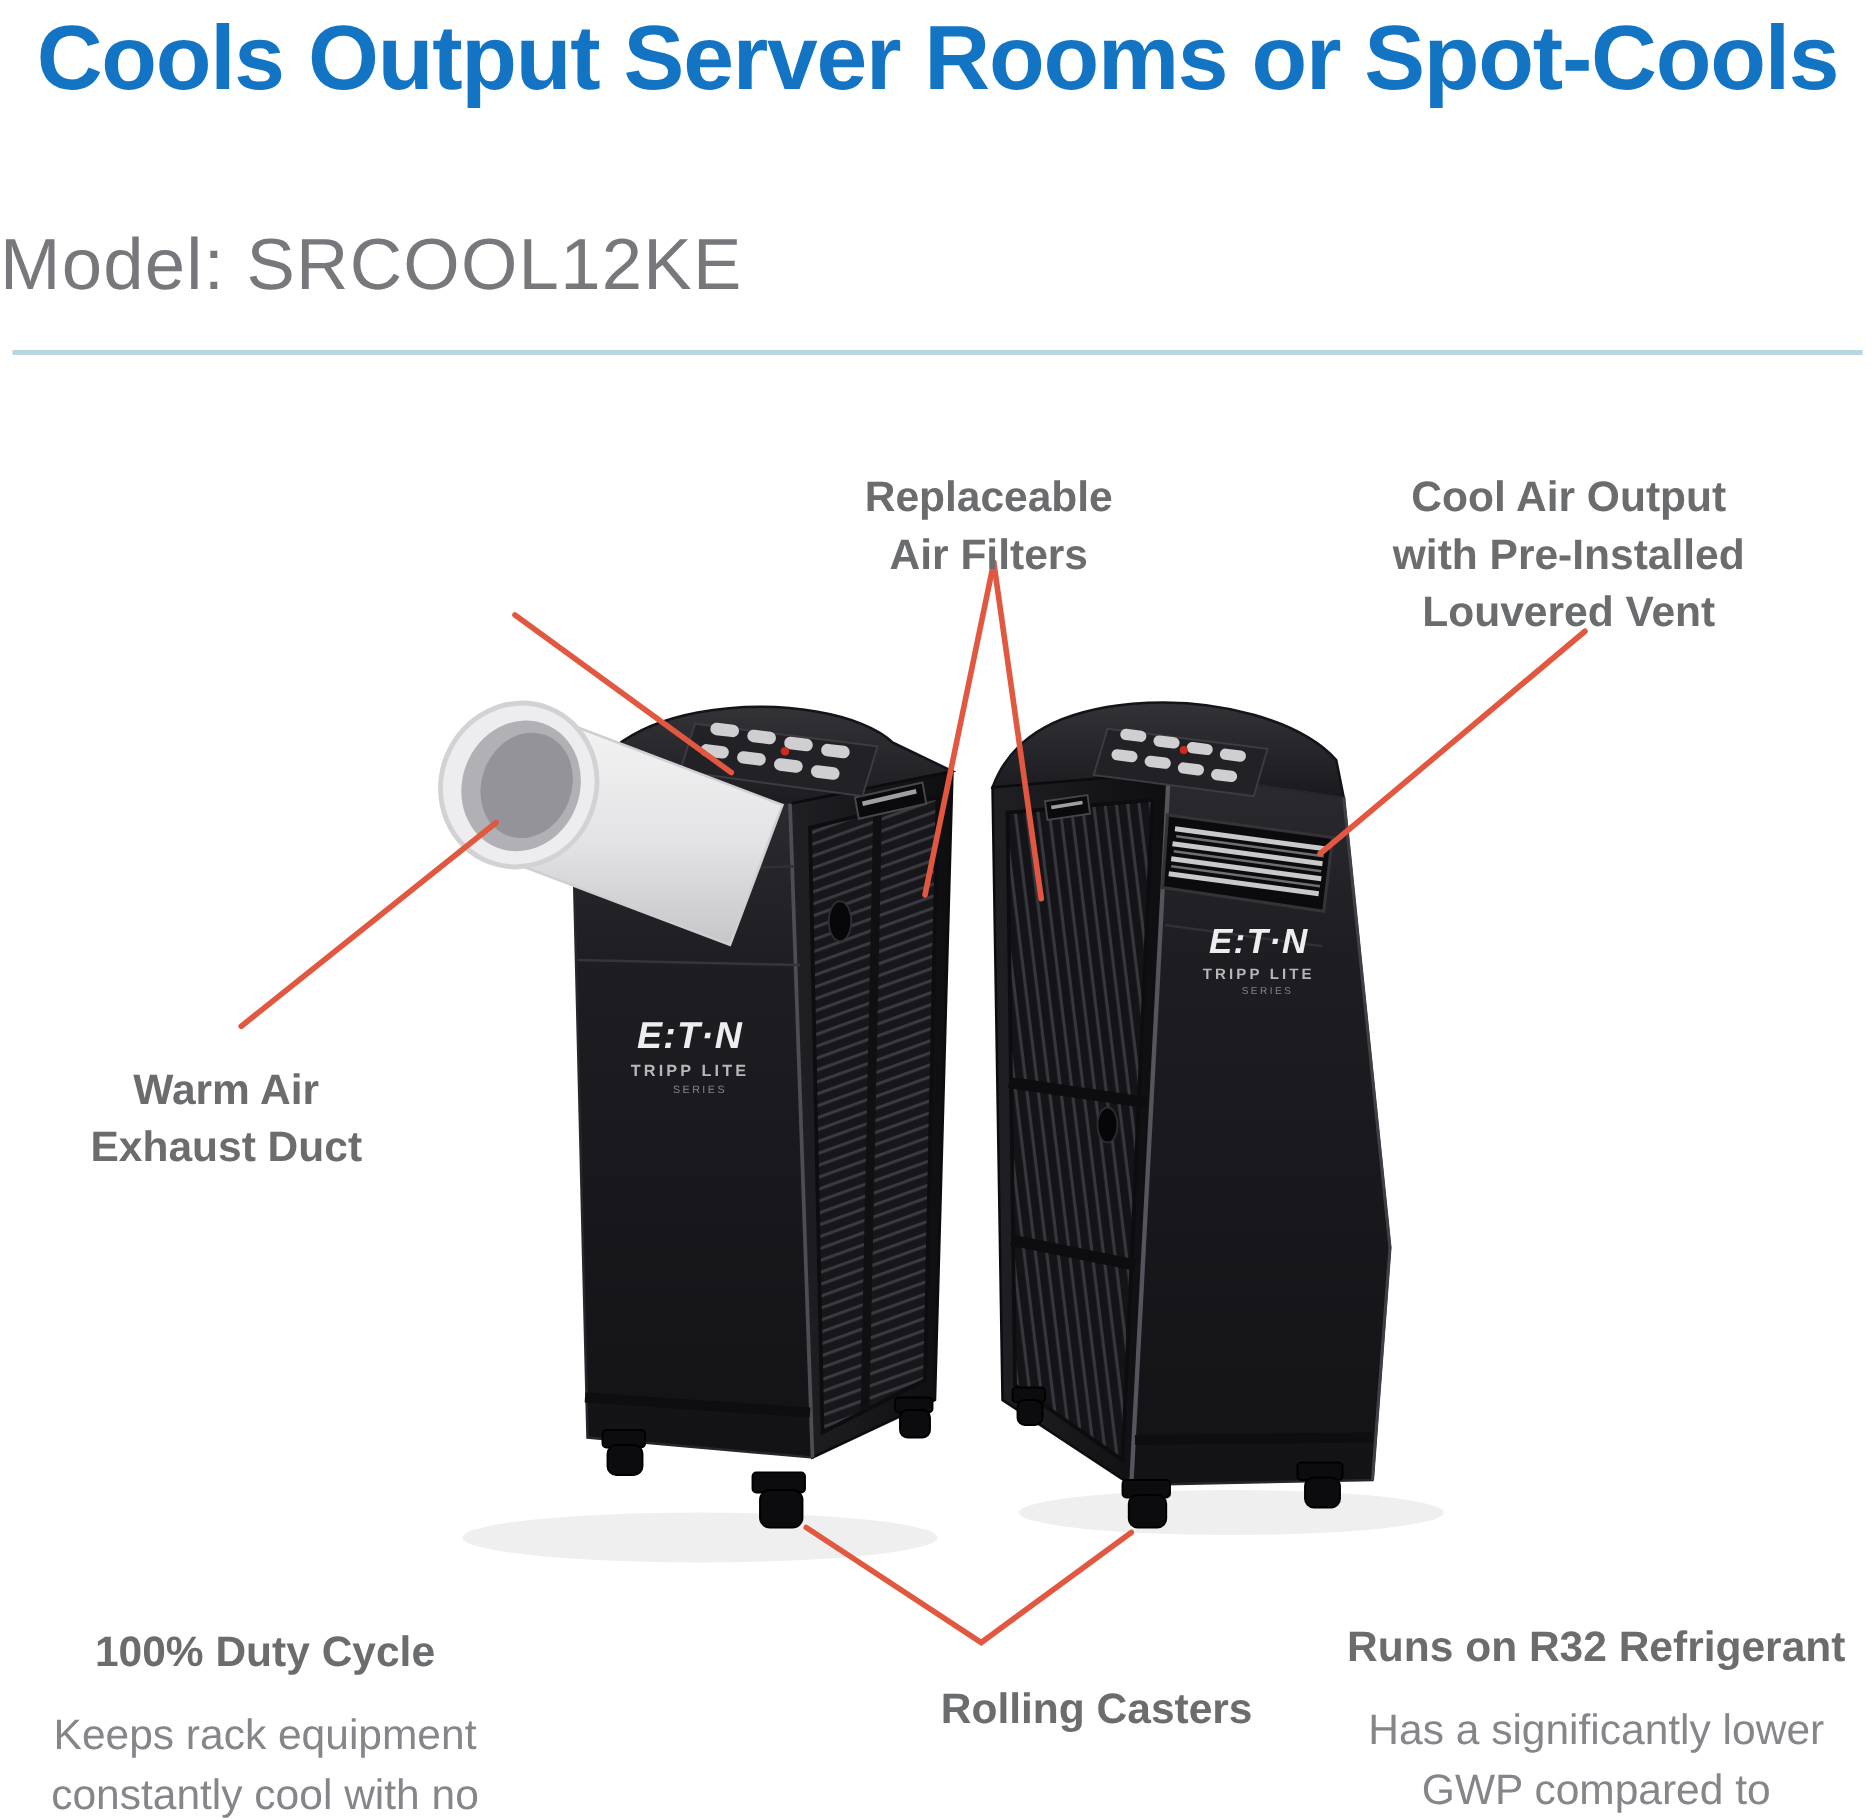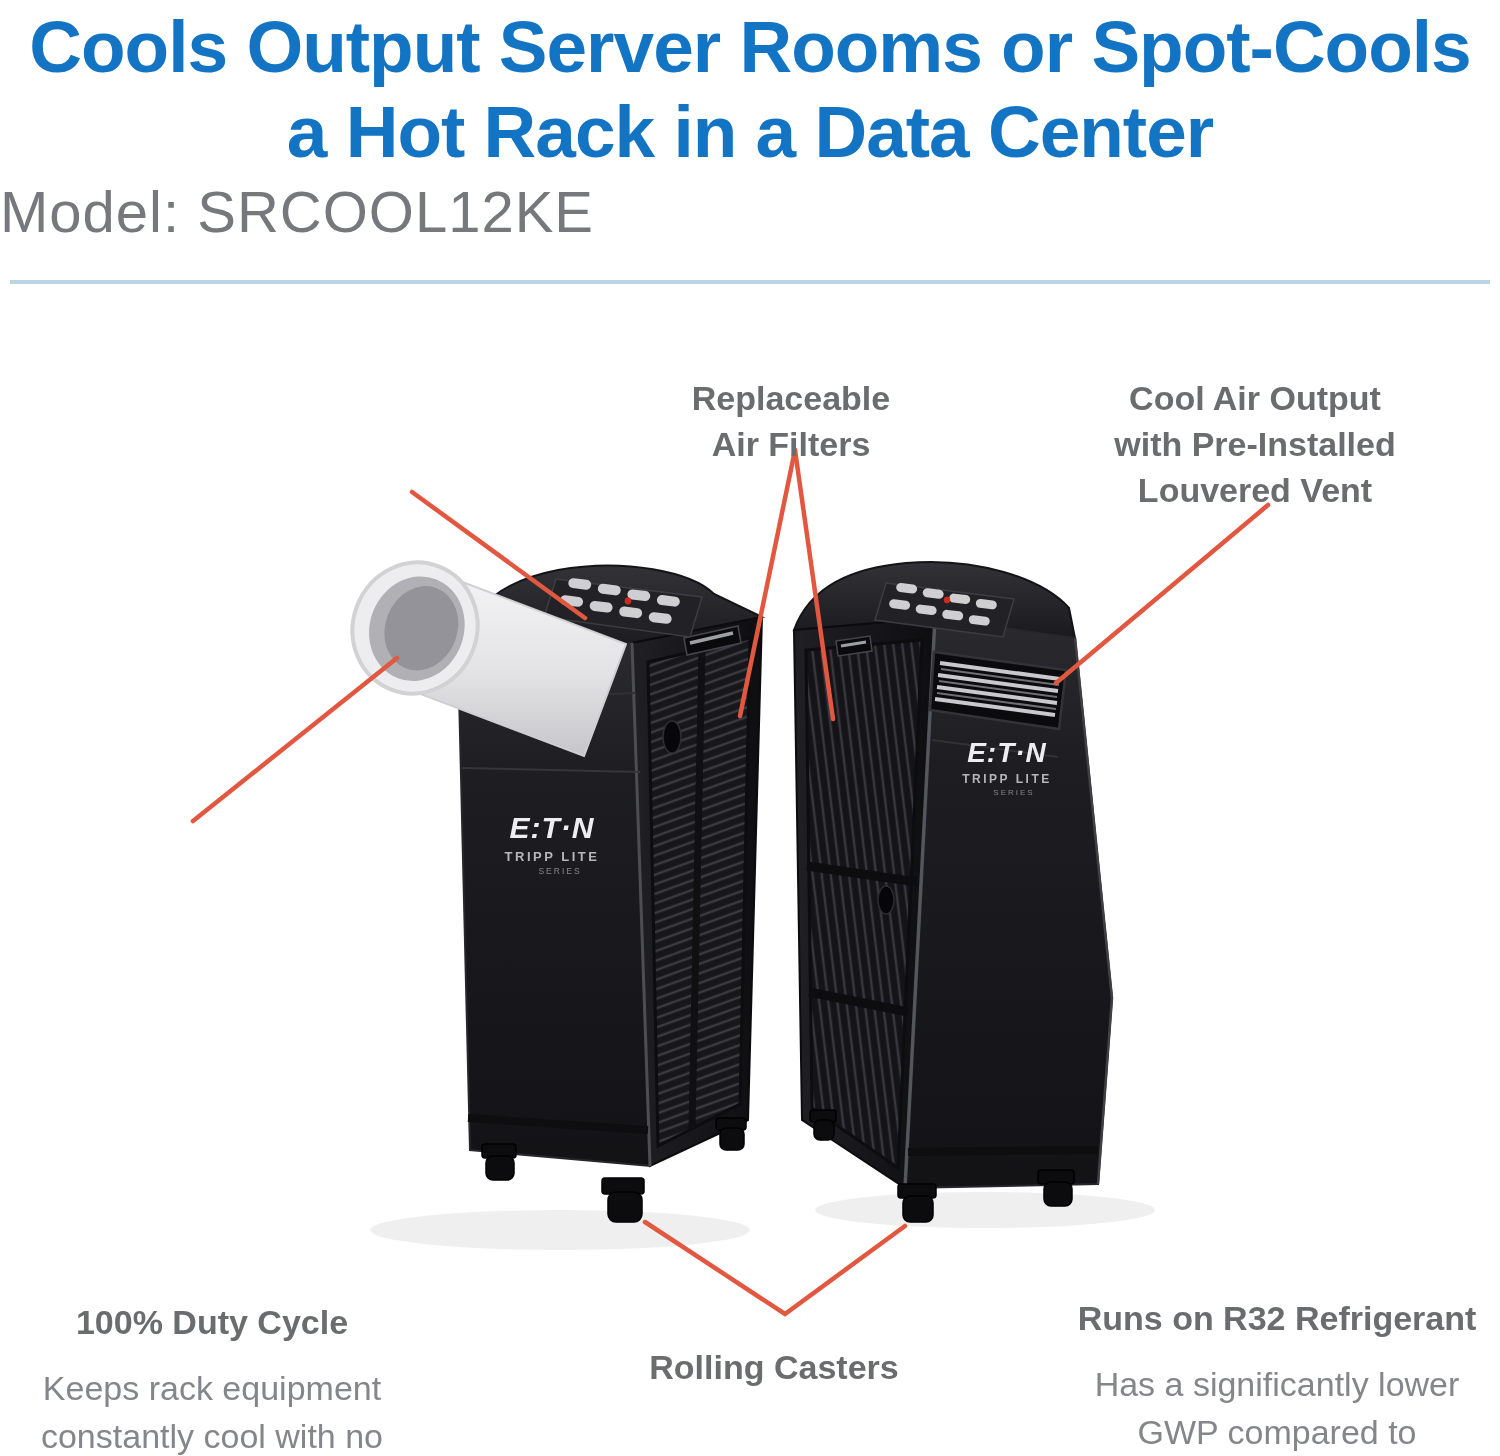--- a/index.html
+++ b/index.html
@@ -14,33 +14,32 @@
   
   .callout{position:absolute;transform:translateX(-50%);text-align:center;white-space:pre-line;}
   .callout .lbl{color:#6b6c6e;font-weight:bold;font-size:34px;line-height:46px;white-space:pre-line;}
   .callout .body{color:#85868a;font-weight:normal;font-size:34px;line-height:48px;white-space:pre-line;}
   #co-control{left:265px;top:355px;width:460px;}
   #co-filters{left:791px;top:357px;width:400px;}
   #co-coolair{left:1255px;top:357px;width:440px;}
   #co-warmair{left:181px;top:831px;width:340px;}
   #co-duty{left:212px;top:1280px;width:440px;}
   #co-duty .lbl{line-height:48px;}
-  #co-casters{left:774px;top:1326px;width:400px;}
+  #co-casters{left:802px;top:1326px;width:400px;text-align:right;}
   #co-r32{left:1277px;top:1276px;width:460px;}
   #co-r32 .lbl{line-height:48px;}
   svg{position:absolute;top:0;left:0;}
 </style>
 </head>
 <body>
 
 <div id="stage">
 
   <h1 class="title" style="margin:0;">
     <span>Cools Output Server Rooms or Spot-Cools</span><br>
-    <span>a Hot Rack in a Data Center</span>
   </h1>
   <div class="subtitle">Model: SRCOOL12KE</div>
   <div class="divider"></div>
 
   <svg width="1500" height="1456" viewBox="0 0 1500 1456">
     <defs>
       <linearGradient id="gFront" x1="0" y1="0" x2="0" y2="1">
         <stop offset="0" stop-color="#2a2a2f"></stop>
           <stop offset="0.25" stop-color="#1d1d22"></stop>
           <stop offset="1" stop-color="#131316"></stop>
@@ -218,20 +217,24 @@
     <div class="lbl">Cool Air Output
 with Pre-Installed
 Louvered Vent</div>
   </div>
 
   <div class="callout" id="co-filters">
     <div class="lbl">Replaceable
 Air Filters</div>
   </div>
 
+  <div class="callout" id="co-warmair">
+    <div class="lbl">Warm Air
+Exhaust Duct</div>
+  </div>
 
   <div class="callout" id="co-duty">
     <div class="lbl">100% Duty Cycle</div>
     <div class="body">Keeps rack equipment
 constantly cool with no
 costly downtime.</div>
   </div>
 
   <div class="callout" id="co-casters">
     <div class="lbl">Rolling Casters</div>

